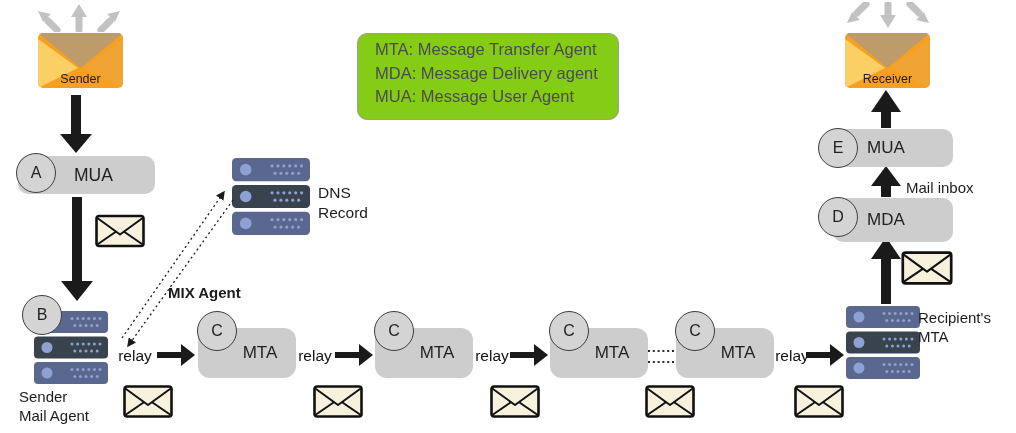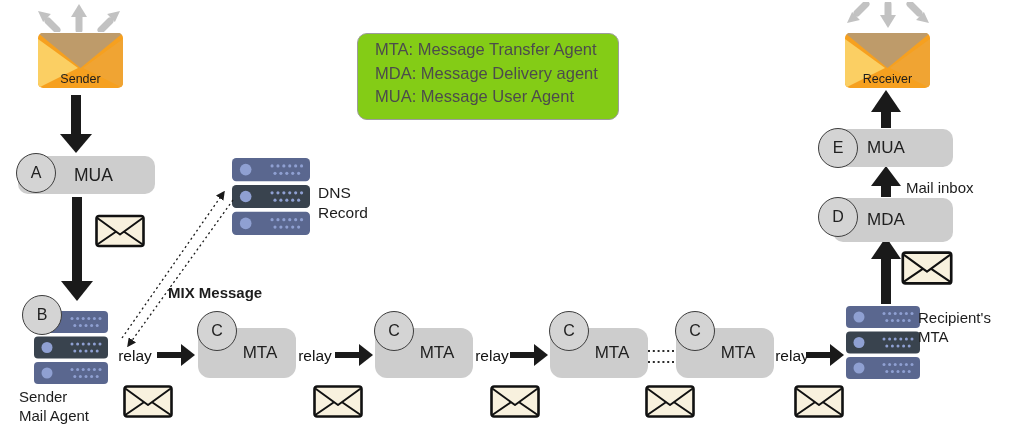--- a/index.html
+++ b/index.html
@@ -178,21 +178,21 @@
 
   <svg class="abs" style="left:103px;top:173px" width="148" height="190" viewBox="0 0 148 190">
     <defs>
       <marker id="dashArrow" markerUnits="userSpaceOnUse" markerWidth="9" markerHeight="9" refX="7.5" refY="4.5" orient="auto">
         <path d="M0,0 L9,4.5 L0,9 Z" fill="#1a1a1a"></path>
       </marker>
     </defs>
     <line x1="19" y1="165" x2="121" y2="19" stroke="#1a1a1a" stroke-width="1.3" stroke-dasharray="2,3" marker-end="url(#dashArrow)"></line>
     <line x1="130" y1="27" x2="25" y2="173" stroke="#1a1a1a" stroke-width="1.3" stroke-dasharray="2,3" marker-end="url(#dashArrow)"></line>
   </svg>
-  <div class="abs lbl" style="left:168px;top:283px;width:100px;font-weight:600">MIX Message</div>
+  <div class="abs lbl" style="left:168px;top:283px;width:100px;font-weight:600">MIX Agent</div>
 
   <div class="legend abs" style="left:357px;top:33px;width:262px;height:87px">
     <div>MTA: Message Transfer Agent</div>
     <div>MDA: Message Delivery agent</div>
     <div>MUA: Message User Agent</div>
   </div>
 
   <div class="relay abs" style="left:113px;top:347px">relay</div>
   <svg class="abs" style="left:157px;top:344px" width="38" height="22" viewBox="0 0 38 22">
     <rect x="0" y="8" width="26" height="6" fill="#1A1A1A"></rect>

